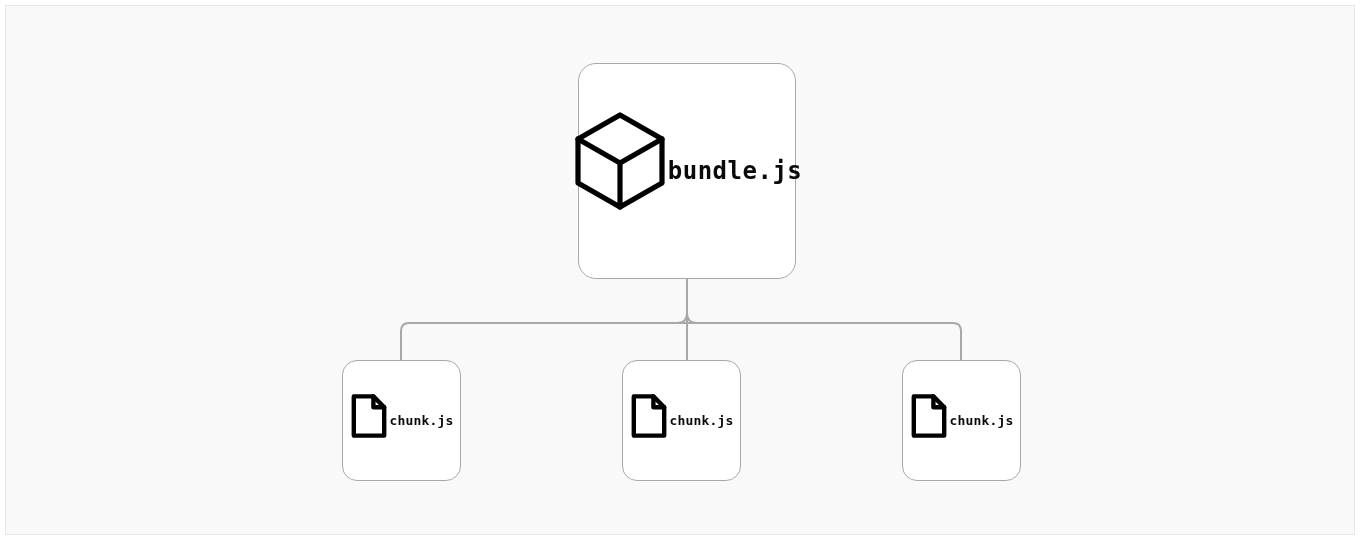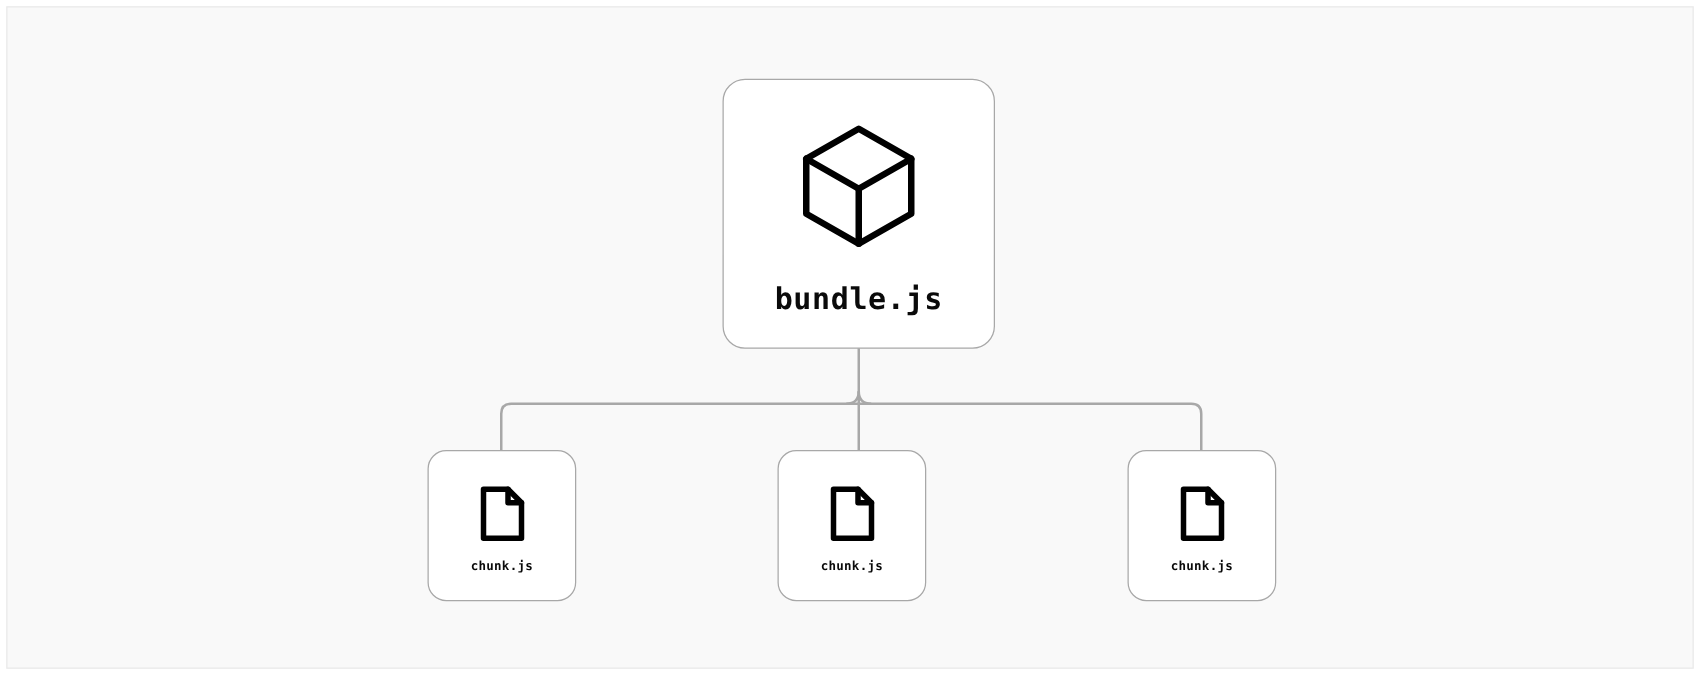--- a/index.html
+++ b/index.html
@@ -47,21 +47,21 @@
   }
 
   
   .node {
     position: absolute;
     background: #ffffff;
     border: 1.6px solid #a8a8a8;
     border-radius: 16px;
     box-sizing: border-box;
     display: flex;
-    flex-direction: column;
+    flex-direction: row;
     align-items: center;
     justify-content: center;
     text-align: center;
   }
 
   
   .node-root {
     left: 572px;   
     top: 57px;     
     width: 218px;
@@ -92,21 +92,21 @@
   .node-leaf.pos-1 { left: 616px; }   
   .node-leaf.pos-2 { left: 896px; }   
 
   .node-leaf .node-icon {
     margin-top: 4px;
     margin-bottom: 14px;
   }
   .node-leaf .node-label {
     font-family: "DejaVu Sans Mono", "Liberation Mono", monospace;
     font-weight: bold;
-    font-size: 10px;
+    font-size: 13px;
     color: #0a0a0a;
     letter-spacing: 0.2px;
     line-height: 1;
   }
 
   .node-icon {
     display: block;
     line-height: 0;
   }
 </style>

